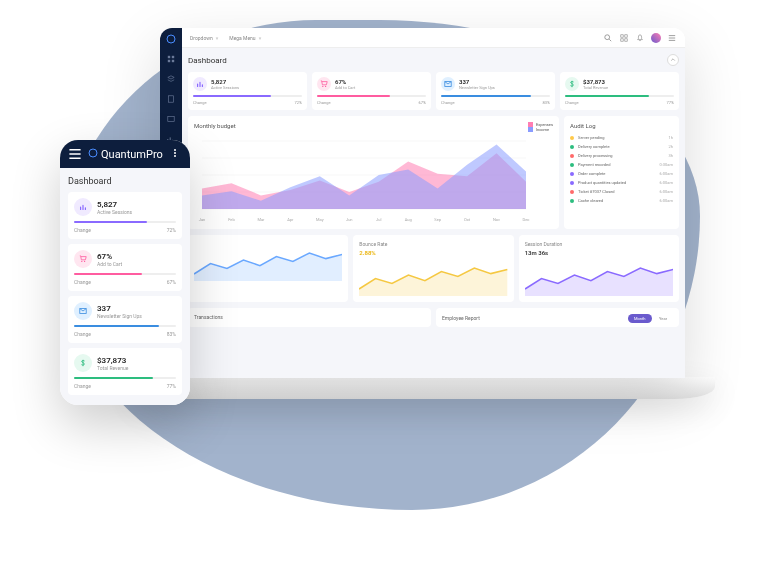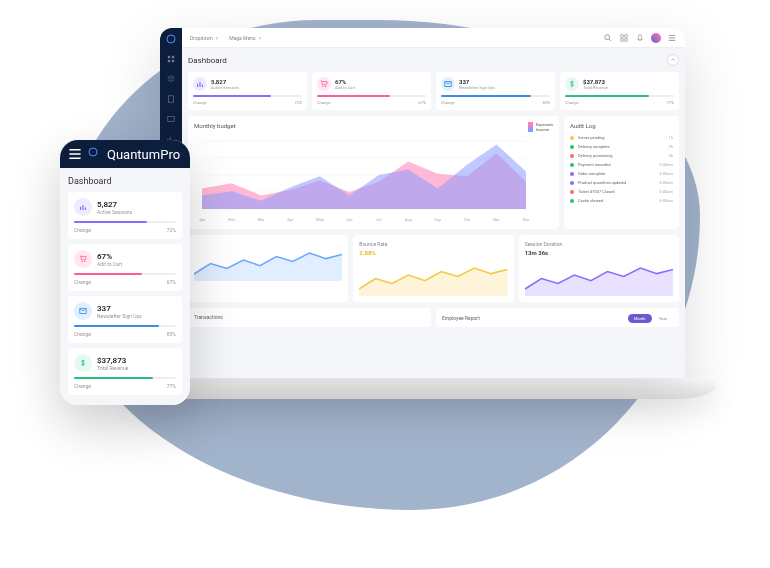--- a/index.html
+++ b/index.html
@@ -56,21 +56,21 @@
 .report-card { flex:1; background:#fff; border-radius:4px; padding:6px; display:flex; align-items:center; justify-content:space-between; }
 .report-title { font-size:5px; color:#666; }
 .pill { font-size:4px; padding:2px 6px; border-radius:8px; }
 .pill.primary { background:#6a5acd; color:#fff; }
 .pill.secondary { color:#888; }
 
 
 .phone { position:absolute; top:140px; left:60px; width:130px; height:265px; background:#fff; border-radius:18px; box-shadow:0 20px 50px rgba(0,0,0,0.2); z-index:3; overflow:hidden; font-size:7px; }
 .phone-top { height:28px; background:#0d1e3d; display:flex; align-items:center; padding:0 8px; color:#fff; gap:6px; }
 .phone-menu { width:14px; height:14px; }
-.phone-brand { font-size:13px; flex:1; display:flex; align-items:flex-start; gap:9px; }
+.phone-brand { font-size:11px; flex:1; display:flex; align-items:flex-start; gap:3px; }
 .phone-dots { width:12px; height:12px; }
 .phone-content { padding:8px; background:#f5f6fa; height:calc(100% - 28px); }
 .phone-title { font-size:9px; color:#333; margin-bottom:6px; }
 .p-card { background:#fff; border-radius:4px; padding:6px; margin-bottom:5px; }
 .p-card-top { display:flex; align-items:center; gap:5px; margin-bottom:5px; }
 .p-icon { width:18px; height:18px; border-radius:50%; display:flex; align-items:center; justify-content:center; }
 .p-val { font-size:8px; font-weight:600; color:#222; }
 .p-label { font-size:5px; color:#999; }
 .p-bar { height:2px; background:#eee; border-radius:1px; margin-bottom:4px; position:relative; }
 .p-bar-fill { position:absolute; top:0; left:0; height:100%; border-radius:1px; }

